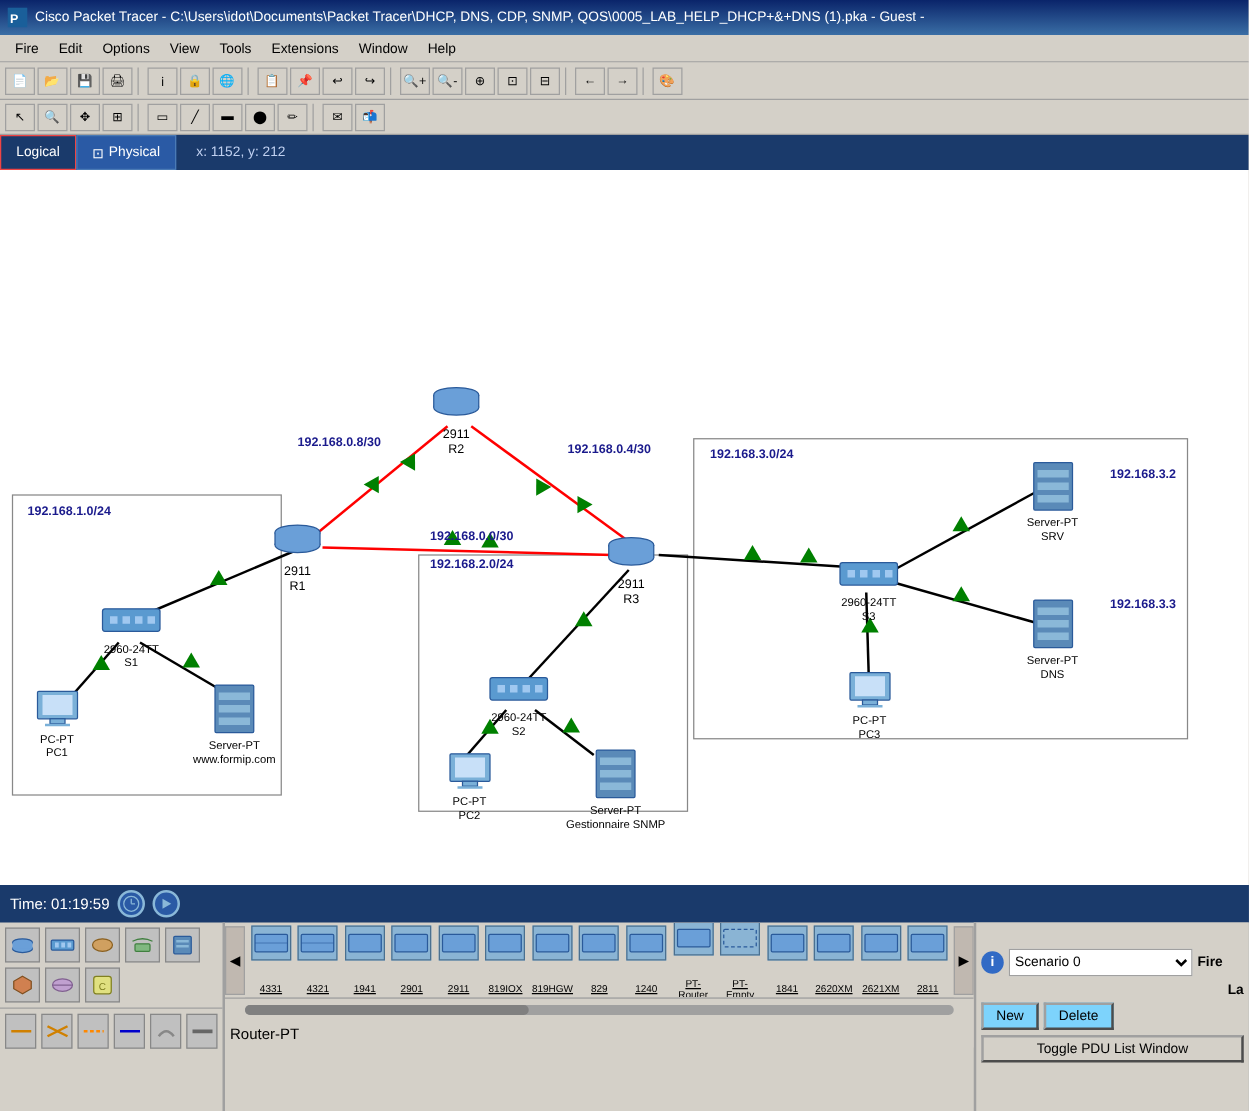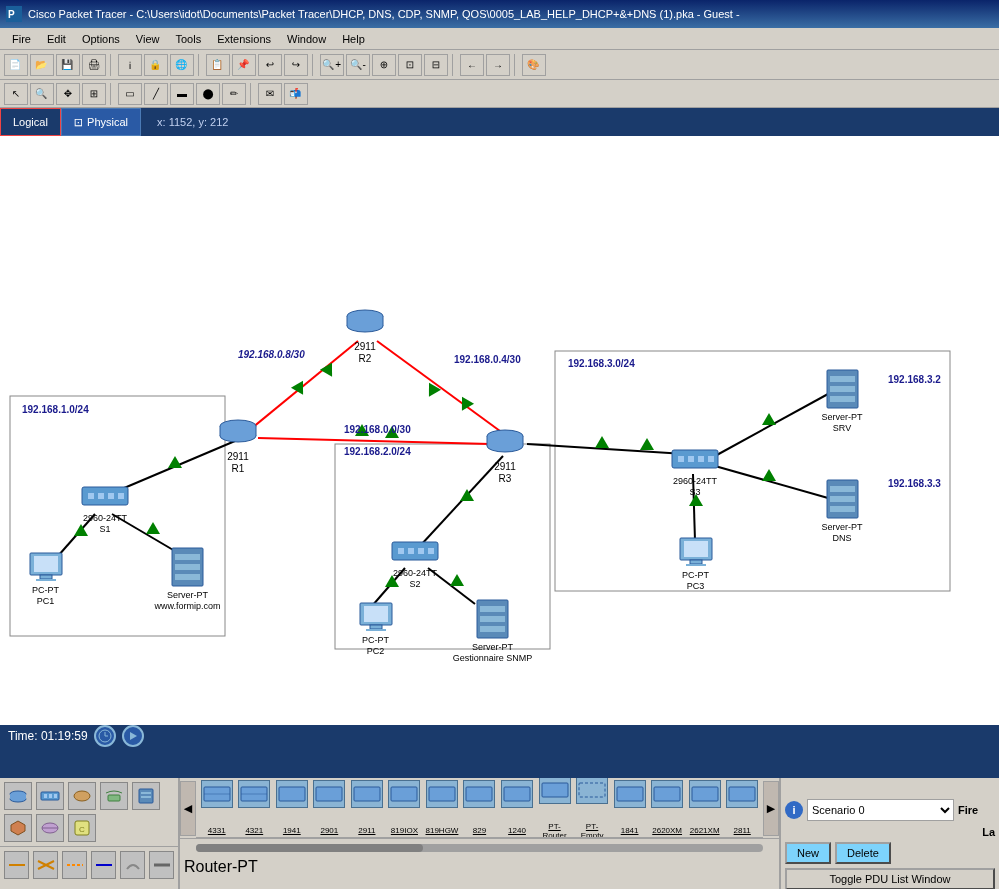--- a/index.html
+++ b/index.html
@@ -104,28 +104,27 @@
     
     #canvas {
       background: white;
       position: relative;
       overflow: hidden;
     }
 
     
     #bottom-panel {
       position: absolute;
-      bottom: 16px;
+      bottom: 0;
       left: 0;
       right: 0;
-      height: 148px;
+      height: 181px;
       background: #1a3a6b;
       display: flex;
       flex-direction: column;
-      gap: 31px;
     }
 
     #time-bar {
       background: #1a3a6b;
       color: white;
       height: 30px;
       display: flex;
       align-items: center;
       padding: 0 8px;
       gap: 6px;
@@ -207,21 +206,21 @@
       font-size: 8px;
       text-align: center;
       margin-top: 18px;
       text-decoration: underline;
     }
 
     #scroll-label-bar {
       display: flex;
       align-items: center;
       padding: 2px 4px;
-      font-size: 16px;
+      font-size: 12px;
       height: 22px;
       background: #d4d0c8;
     }
 
     
     #hscrollbar {
       height: 16px;
       background: #d4d0c8;
       border-top: 1px solid #a0a0a0;
       display: flex;
@@ -452,21 +451,21 @@
     <polygon points="640,314 647,302 654,314" fill="green"></polygon>
 
     <polygon points="689,370 696,358 703,370" fill="green"></polygon>
 
     <polygon points="762,289 769,277 776,289" fill="green"></polygon>
 
     <polygon points="762,345 769,333 776,345" fill="green"></polygon>
   </svg>
 
   <div class="subnet-label" style="left:22px; top:268px;">192.168.1.0/24</div>
-  <div class="subnet-label" style="left:238px; top:213px;font-style:italic;">192.168.0.8/30</div>
+  <div class="subnet-label" style="left:238px; top:213px;">192.168.0.8/30</div>
   <div class="subnet-label" style="left:454px; top:218px;">192.168.0.4/30</div>
   <div class="subnet-label" style="left:344px; top:288px;">192.168.0.0/30</div>
   <div class="subnet-label" style="left:344px; top:310px;">192.168.2.0/24</div>
   <div class="subnet-label" style="left:568px; top:222px;">192.168.3.0/24</div>
   <div class="subnet-label" style="left:888px; top:238px;">192.168.3.2</div>
   <div class="subnet-label" style="left:888px; top:342px;">192.168.3.3</div>
 
   <div style="position:absolute; left:340px; top:168px; width:50px; text-align:center;">
     <svg width="40" height="35" viewBox="0 0 40 35">
       <ellipse cx="20" cy="12" rx="18" ry="6" fill="#6a9fd8" stroke="#2a5a9a" stroke-width="1"></ellipse>

